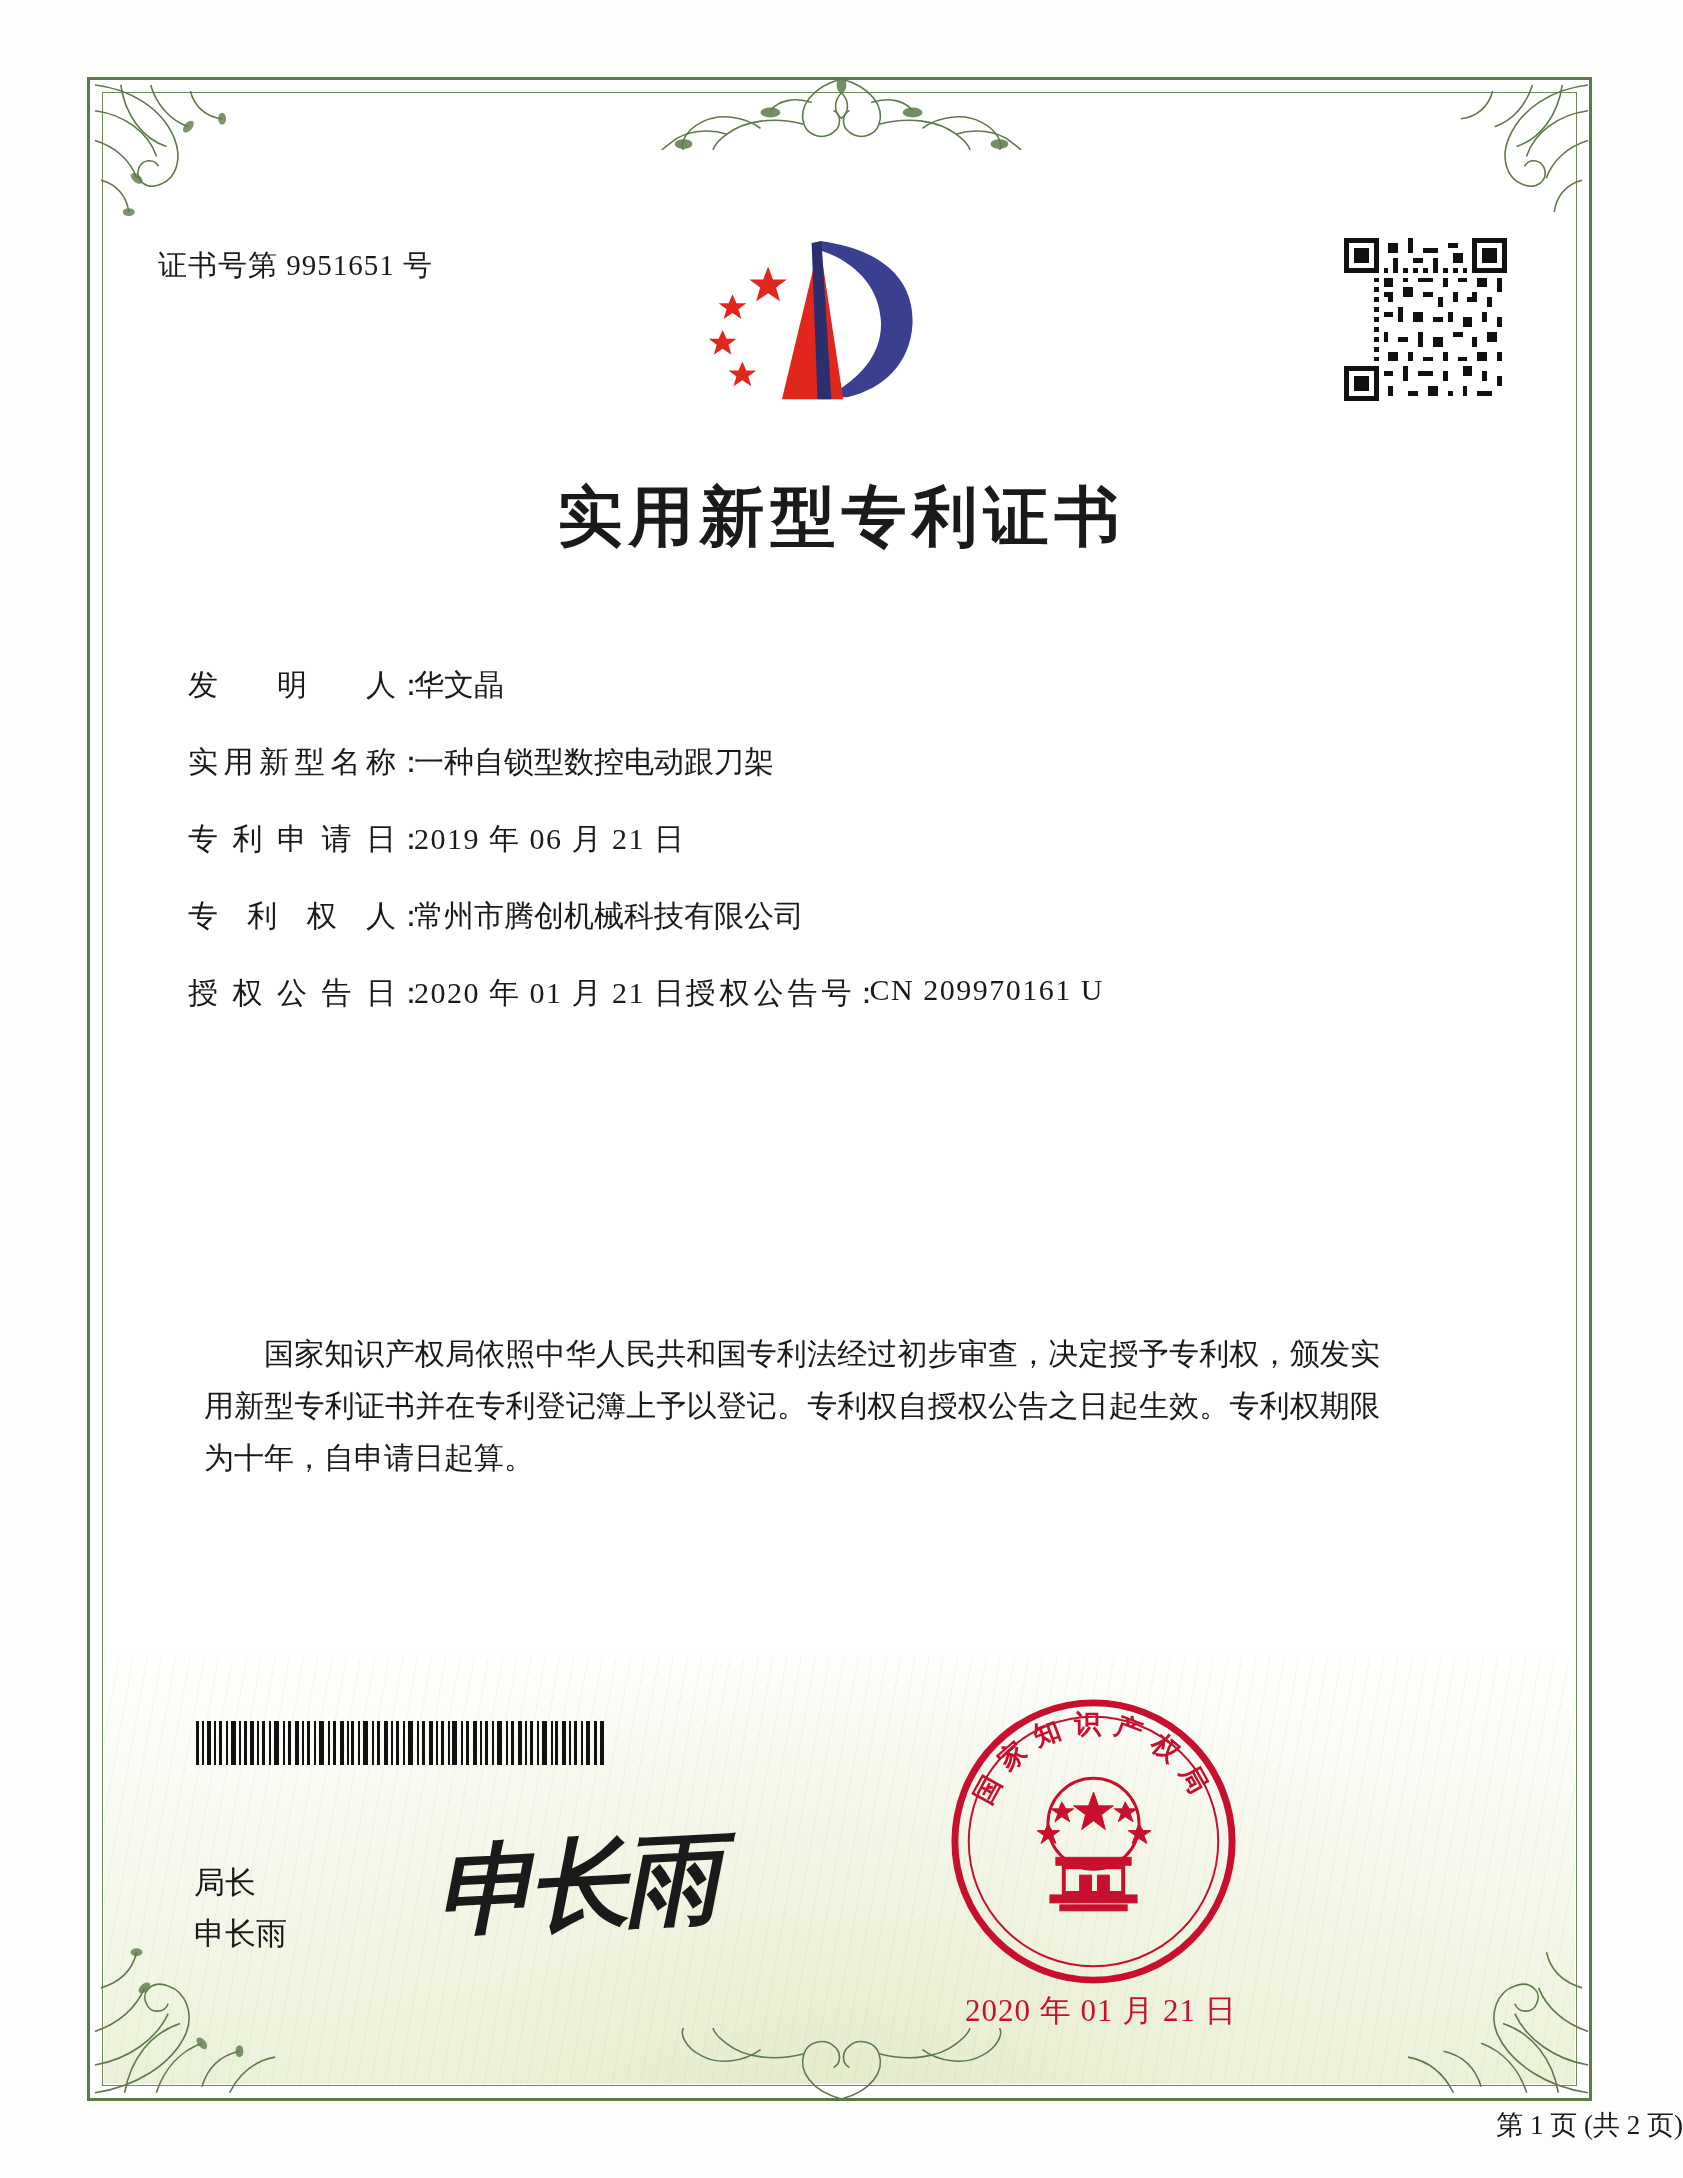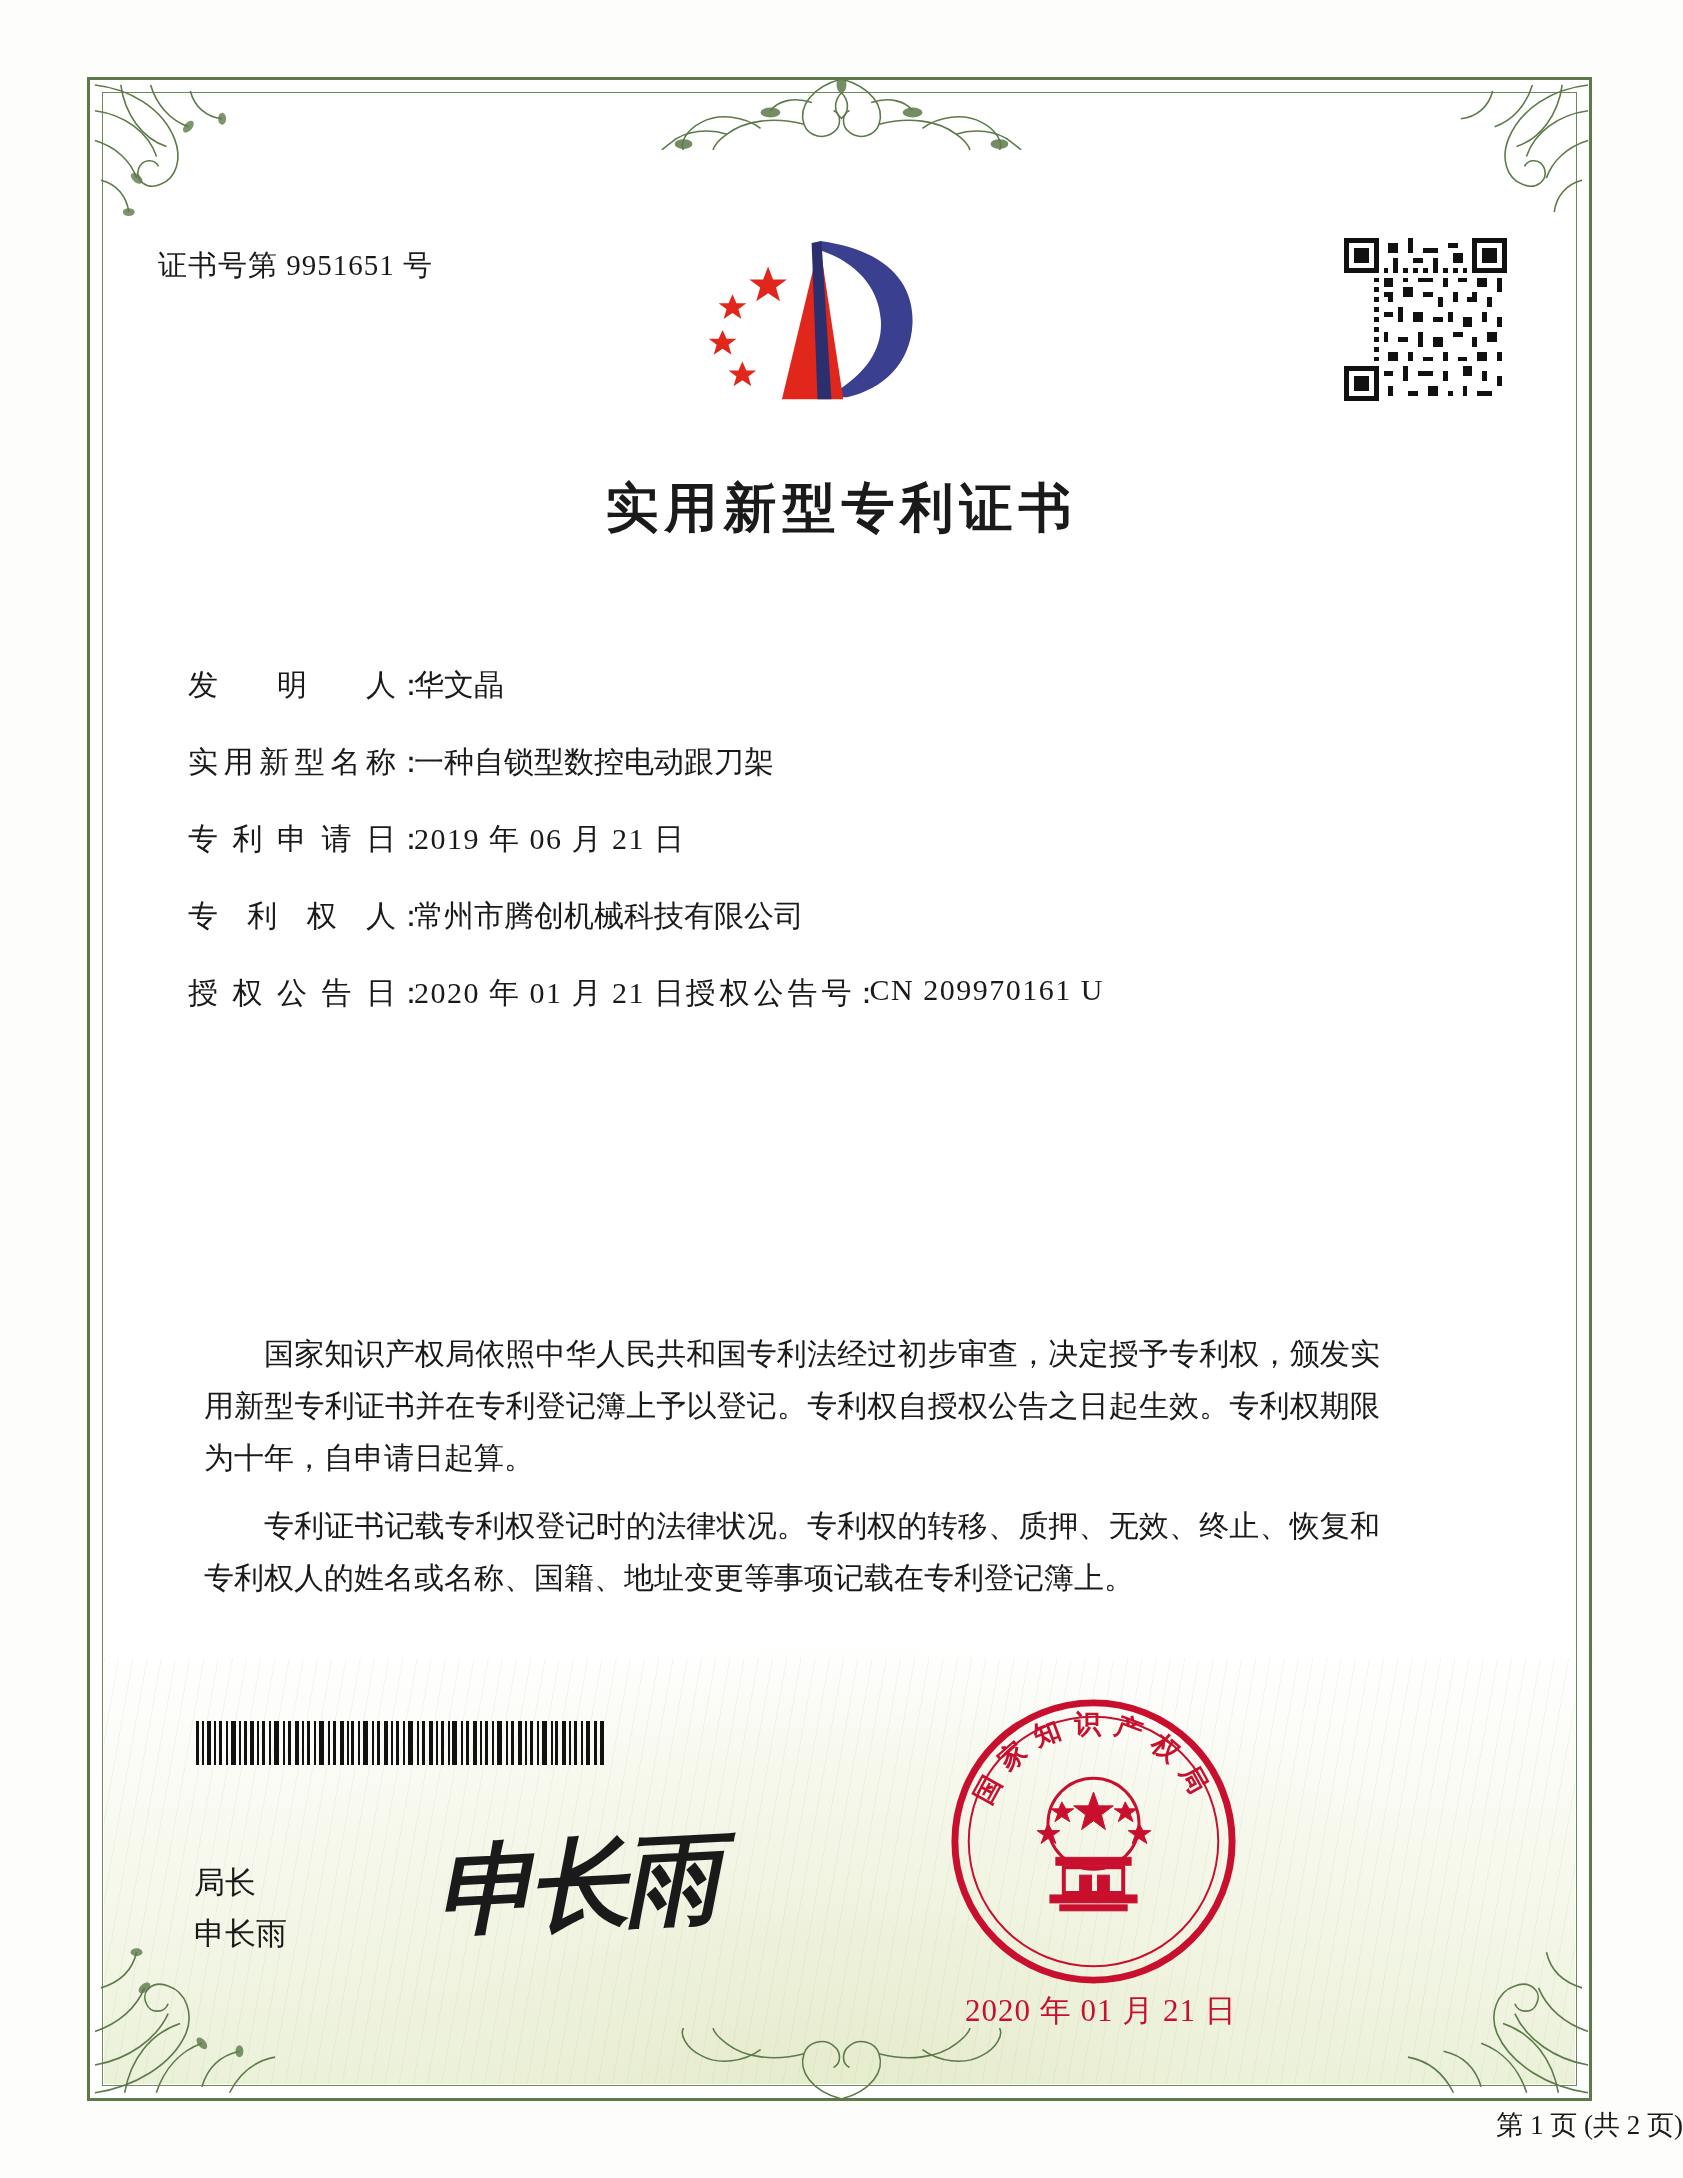--- a/index.html
+++ b/index.html
@@ -87,21 +87,21 @@
   .qr {
     position: absolute;
     right: 176px; top: 238px;
     width: 163px; height: 163px;
     background: #ffffff;
   }
   .title {
     position: absolute;
     left: 0; right: 0; top: 473px;
     text-align: center;
-    font-size: 53px;
+    font-size: 65px;
     font-weight: bold;
     letter-spacing: 6px;
     font-family: "DejaVu Serif", "Liberation Serif", serif;
   }
 
   
   .fields {
     position: absolute;
     left: 188px; top: 665px;
     width: 1247px;
@@ -447,21 +447,20 @@
 
 
     <div class="field-row row-pair">
       <span class="field-label">授权公告日</span><span class="field-colon">：</span><span class="field-value latin">2020 年 01 月 21 日</span><span class="pair-second"><span class="field-label">授权公告号</span><span class="field-colon">：</span><span class="field-value latin">CN 209970161 U</span></span>
     </div>
 
   </div>
 
   <div class="body-text">
     <p>国家知识产权局依照中华人民共和国专利法经过初步审查，决定授予专利权，颁发实用新型专利证书并在专利登记簿上予以登记。专利权自授权公告之日起生效。专利权期限为十年，自申请日起算。</p>
-    <p>专利证书记载专利权登记时的法律状况。专利权的转移、质押、无效、终止、恢复和专利权人的姓名或名称、国籍、地址变更等事项记载在专利登记簿上。</p>
   </div>
 
   <svg class="barcode" viewBox="0 0 412 44" shape-rendering="crispEdges">
     <g fill="#111111">
       <rect x="0" y="0" width="3" height="44"></rect>
         <rect x="6" y="0" width="2" height="44"></rect>
       <rect x="11" y="0" width="4" height="44"></rect>
         <rect x="18" y="0" width="2" height="44"></rect>
       <rect x="23" y="0" width="3" height="44"></rect>
         <rect x="30" y="0" width="2" height="44"></rect>

